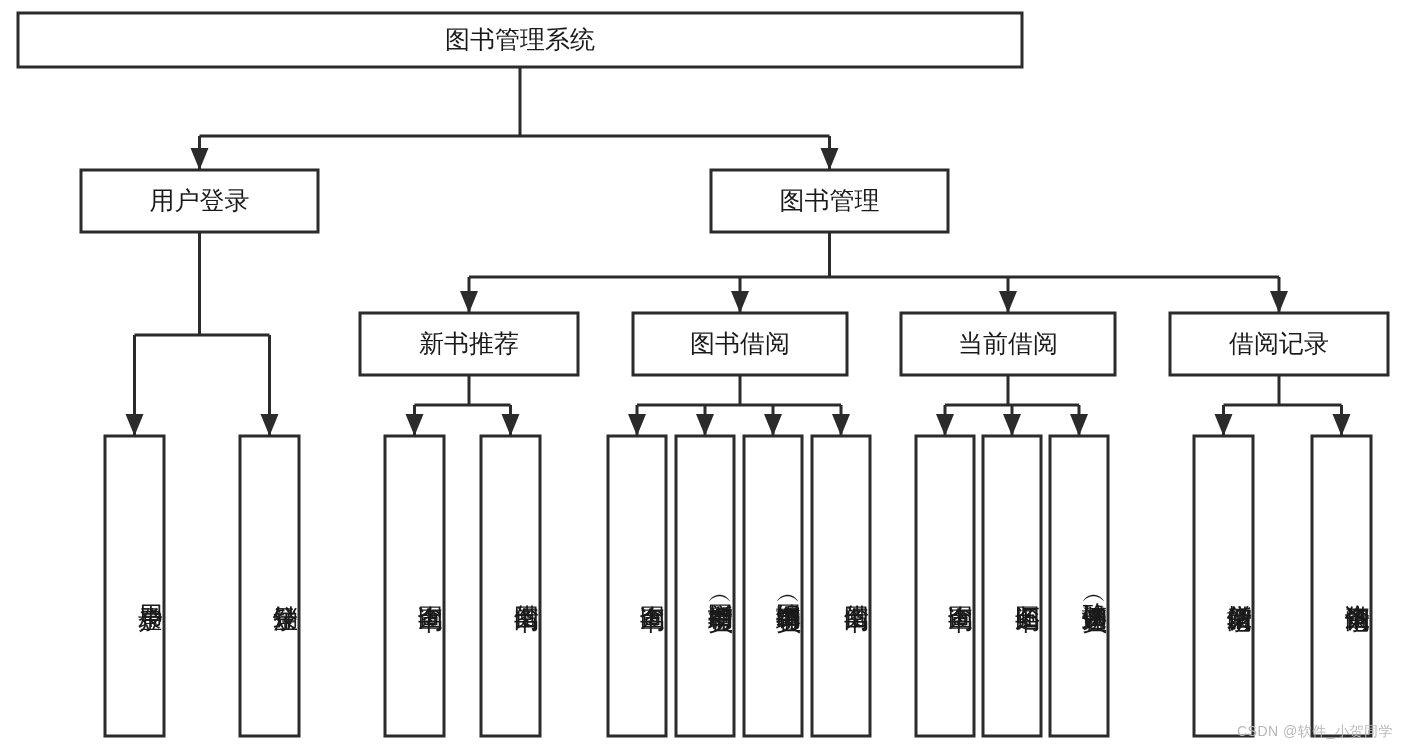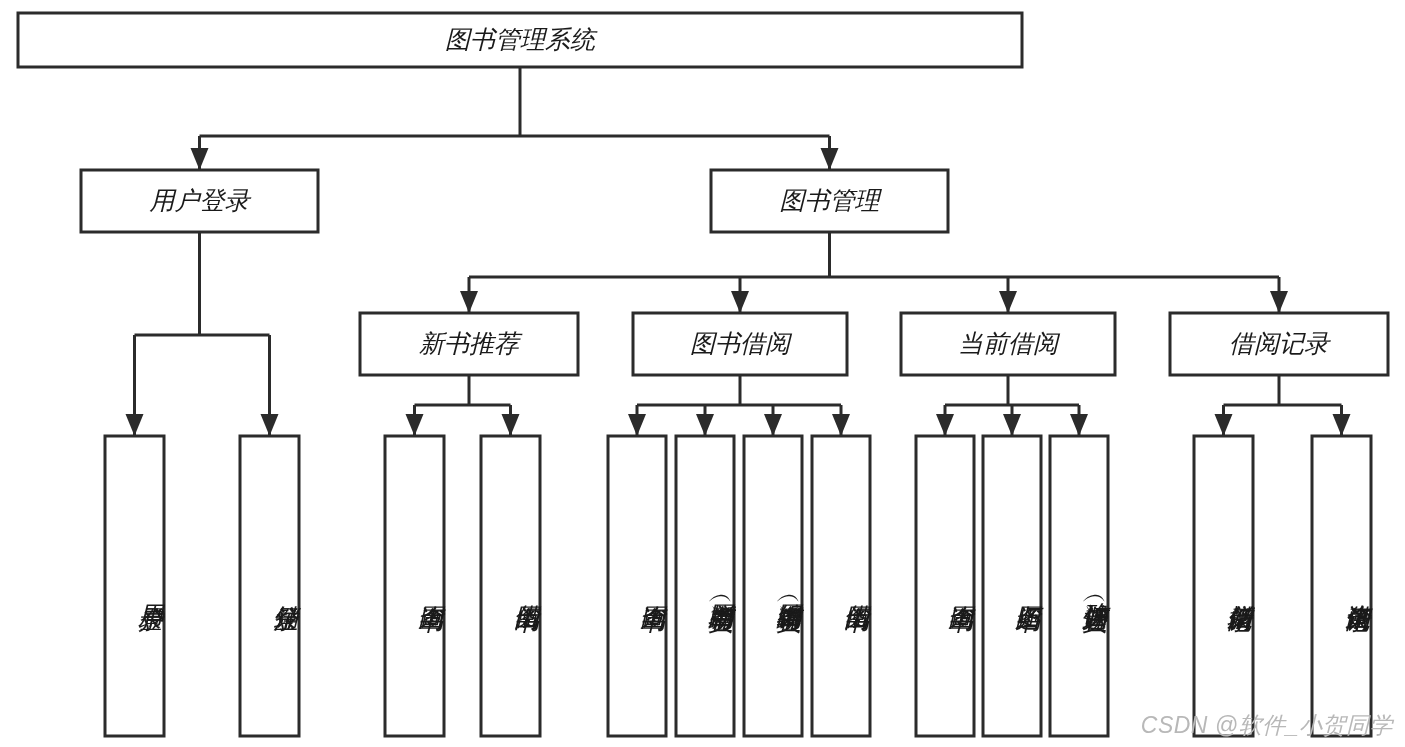--- a/index.html
+++ b/index.html
@@ -9,21 +9,20 @@
   }
   body {
     font-family: "Liberation Sans", "DejaVu Sans", sans-serif;
   }
   #diagram-root {
     position: relative;
     width: 1405px;
     height: 747px;
     background: #ffffff;
     overflow: hidden;
-    font-style: italic;
   }
   svg.flow {
     position: absolute;
     left: 0;
     top: 0;
     width: 1405px;
     height: 747px;
   }
   .node-rect {
     fill: #ffffff;
@@ -59,21 +58,21 @@
     display: flex;
     align-items: flex-start;
     justify-content: center;
     pointer-events: none;
   }
   .watermark {
     position: absolute;
     right: 12px;
     bottom: 6px;
     color: #b8b8b8;
-    font-size: 23px;
+    font-size: 14px;
     font-family: "Liberation Sans", "DejaVu Sans", sans-serif;
     letter-spacing: 0.5px;
     user-select: none;
   }
 </style>
 </head>
 <body>
 
 <div id="diagram-root">
   <svg class="flow" viewBox="0 0 1405 747">

